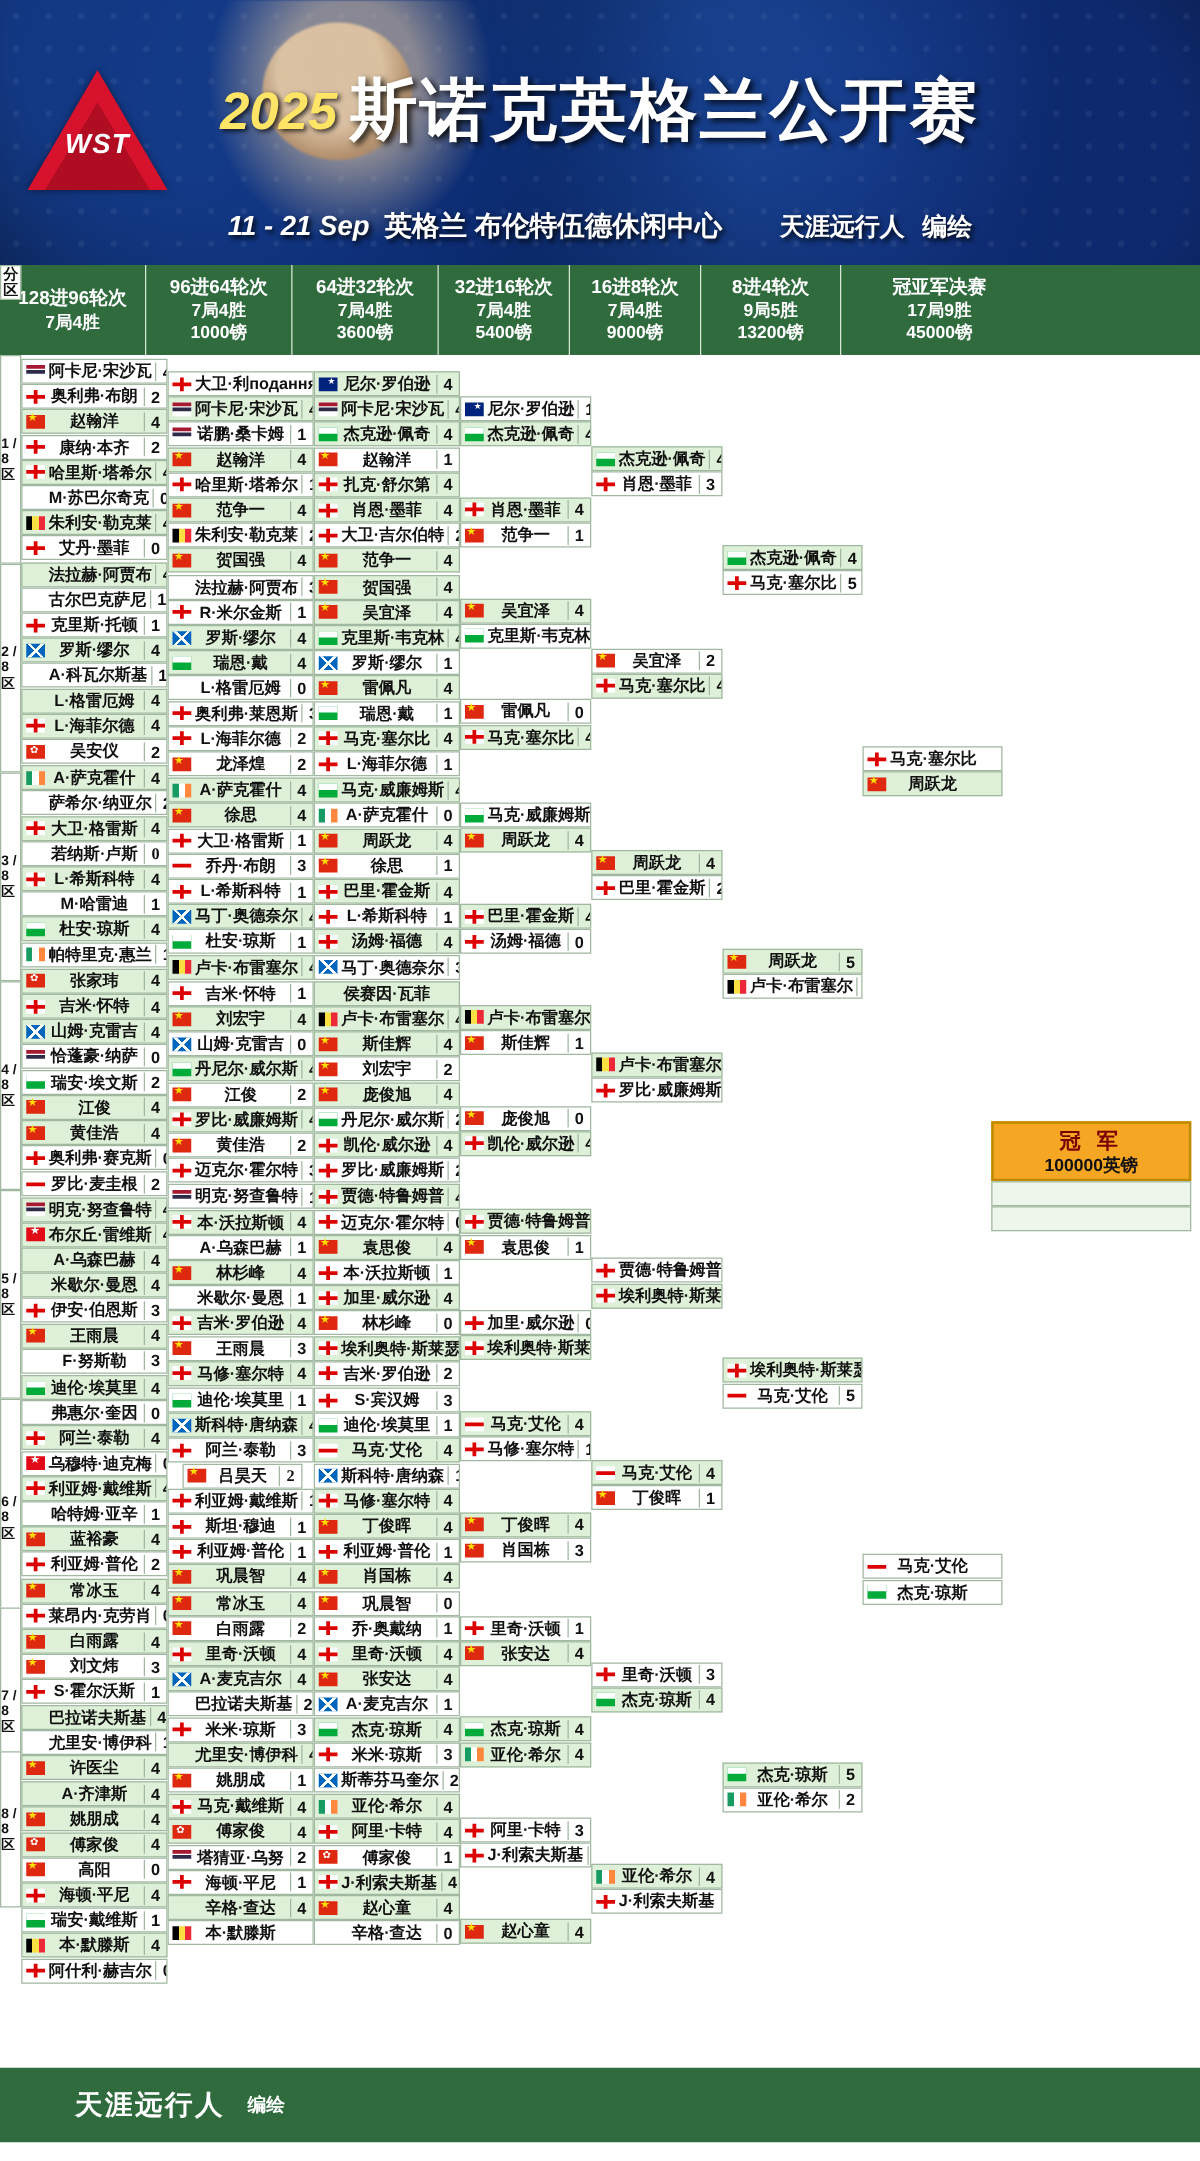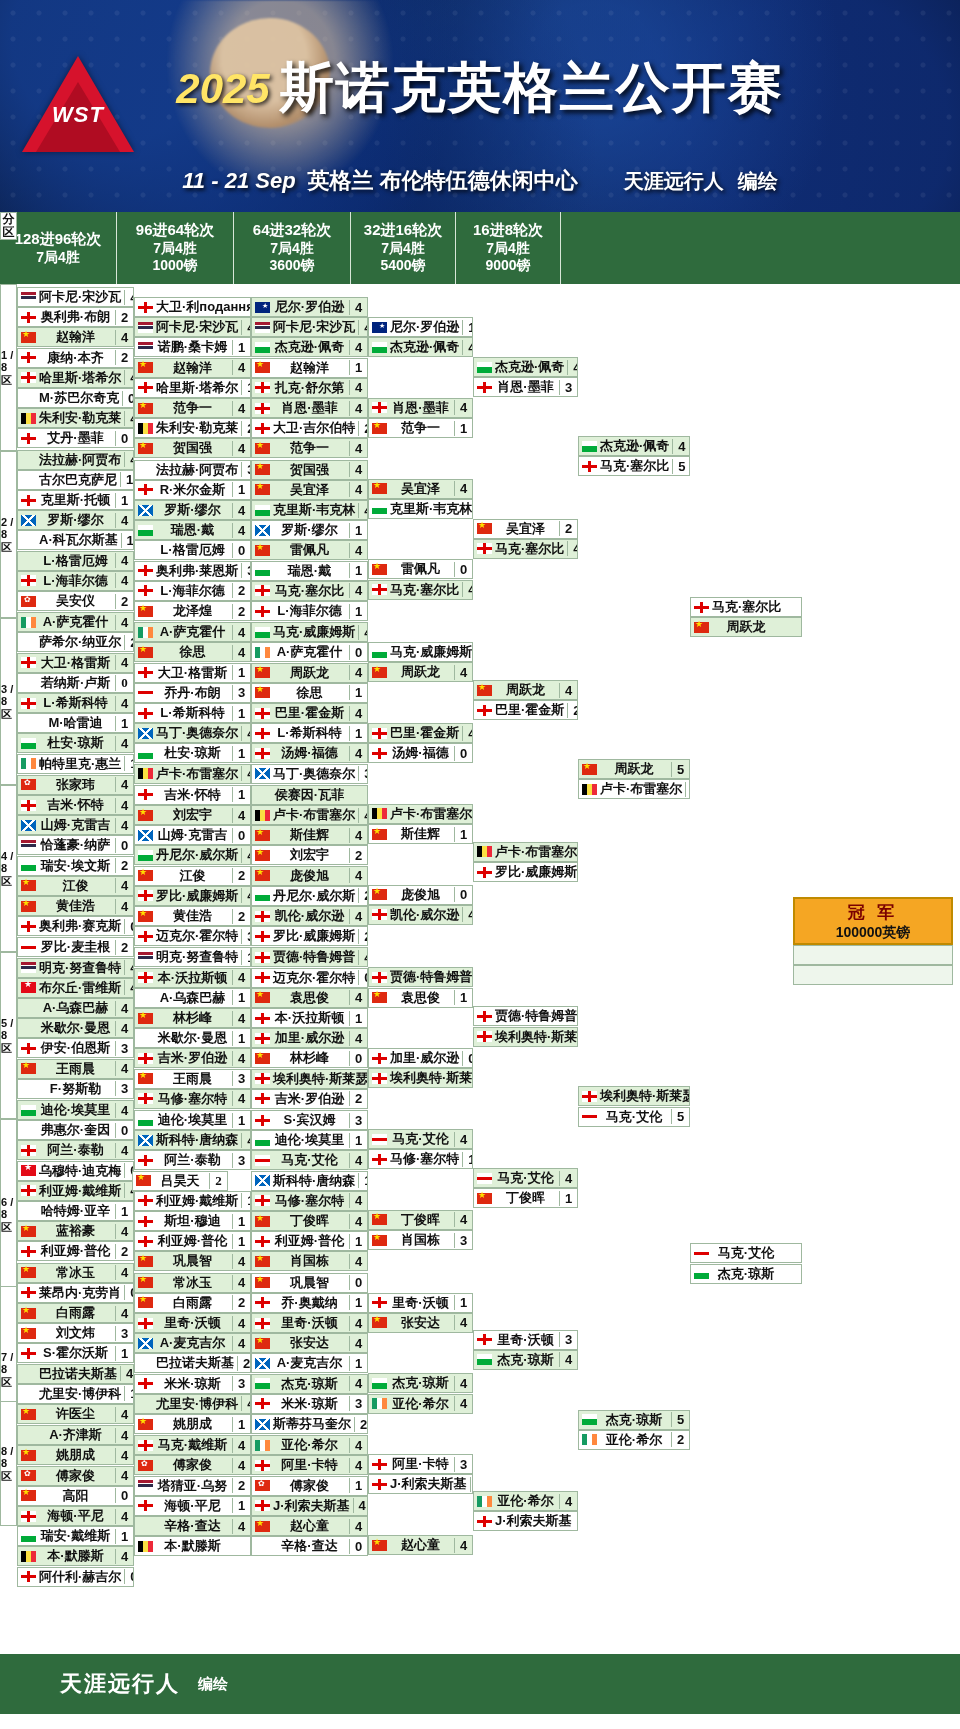--- a/index.html
+++ b/index.html
@@ -149,20 +149,30 @@
     <div class="rh" style="width:105px">
       <span class="l1">32进16轮次</span>
       <span class="l2">7局4胜</span>
       <span class="l3">5400镑</span>
     </div>
     <div class="rh" style="width:105px">
       <span class="l1">16进8轮次</span>
       <span class="l2">7局4胜</span>
       <span class="l3">9000镑</span>
     </div>
+    <div class="rh" style="width:112px">
+      <span class="l1">8进4轮次</span>
+      <span class="l2">9局5胜</span>
+      <span class="l3">13200镑</span>
+    </div>
+    <div class="rh" style="width:157px;border-right:none">
+      <span class="l1">冠亚军决赛</span>
+      <span class="l2">17局9胜</span>
+      <span class="l3">45000镑</span>
+    </div>
   </div>
 
   <div class="bracket" id="bracket">
 
     <div class="seg" style="top:0px;height:167px">
         <span>1 / 8 区</span>
       </div>
     <div class="seg" style="top:167px;height:167px">
         <span>2 / 8 区</span>
       </div>
@@ -718,21 +728,21 @@
       <div class="cell bg-g" style="left: 134px; top: 846.2px; width: 117px;">
         <span class="flag flag-sc"></span>
         <span class="nm">斯科特·唐纳森</span>
         <span class="sc">4</span>
       </div>
       <div class="cell bg-w" style="left: 134px; top: 866.4px; width: 117px;">
         <span class="flag flag-en"></span>
         <span class="nm">阿兰·泰勒</span>
         <span class="sc">3</span>
       </div>
-      <div class="cell bg-w" style="left: 132px; top: 886.6px; width: 96px; font-family: Liberation Serif, serif;">
+      <div class="cell bg-w" style="left: 146px; top: 886.6px; width: 96px; font-family: Liberation Serif, serif;">
         <span class="flag flag-cn"></span>
         <span class="nm">吕昊天</span>
         <span class="sc">2</span>
       </div>
       <div class="cell bg-w" style="left: 134px; top: 906.8px; width: 117px;">
         <span class="flag flag-en"></span>
         <span class="nm">利亚姆·戴维斯</span>
         <span class="sc">1</span>
       </div>
       <div class="cell bg-w" style="left: 134px; top: 927px; width: 117px;">

